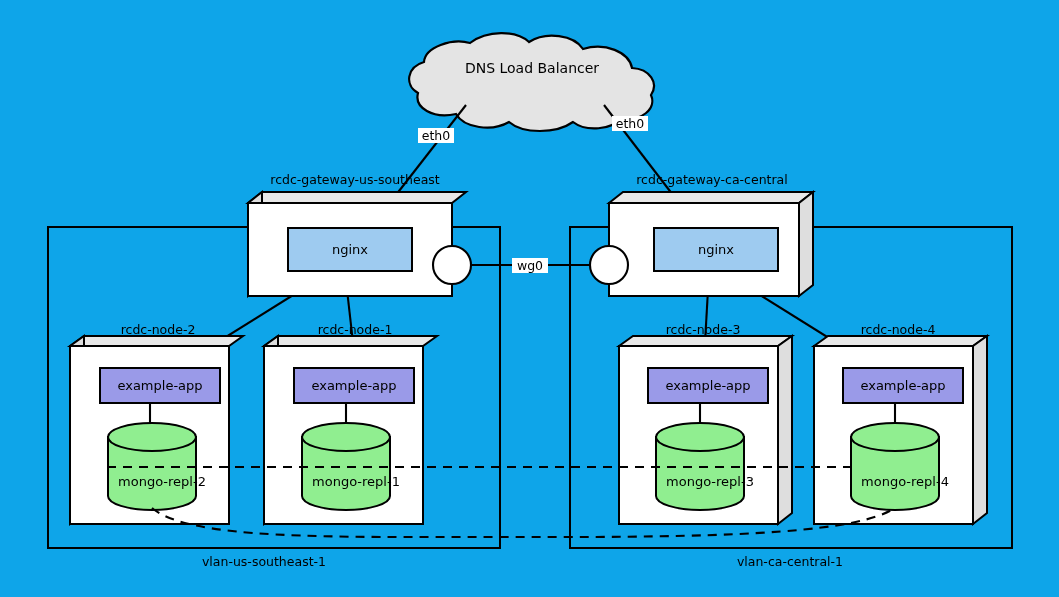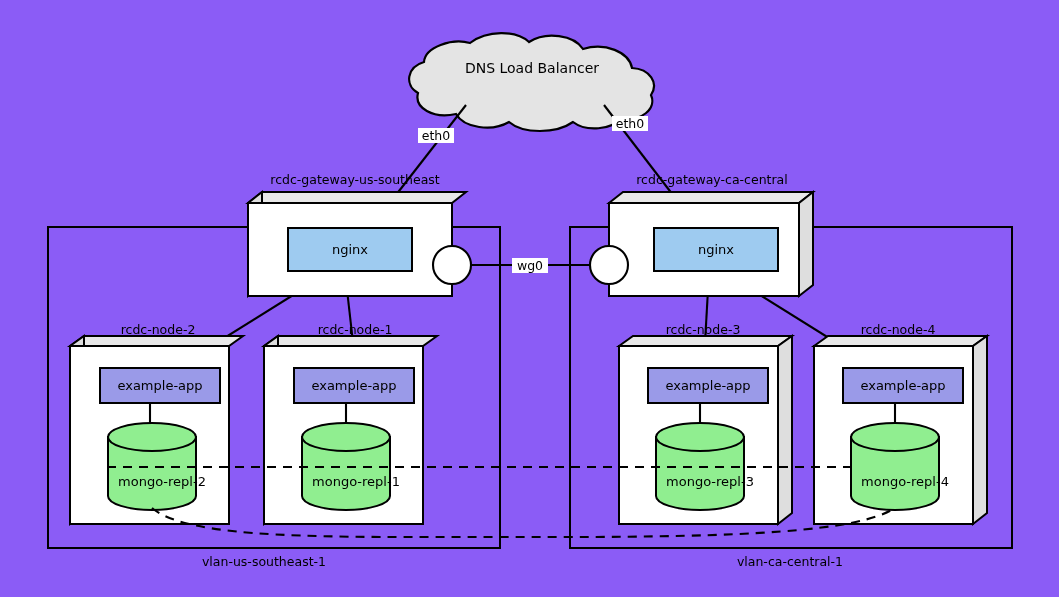--- a/index.html
+++ b/index.html
@@ -8,21 +8,21 @@
     padding: 0;
     background: #ffffff;
   }
   body {
     font-family: "DejaVu Sans", "Liberation Sans", sans-serif;
   }
   #diagram-root {
     position: relative;
     width: 1059px;
     height: 597px;
-    background: #8b5cf6;
+    background: #0ea5e9;
     overflow: hidden;
   }
   #diagram-svg {
     position: absolute;
     left: 0;
     top: 0;
     width: 1059px;
     height: 597px;
   }
   .lbl {

